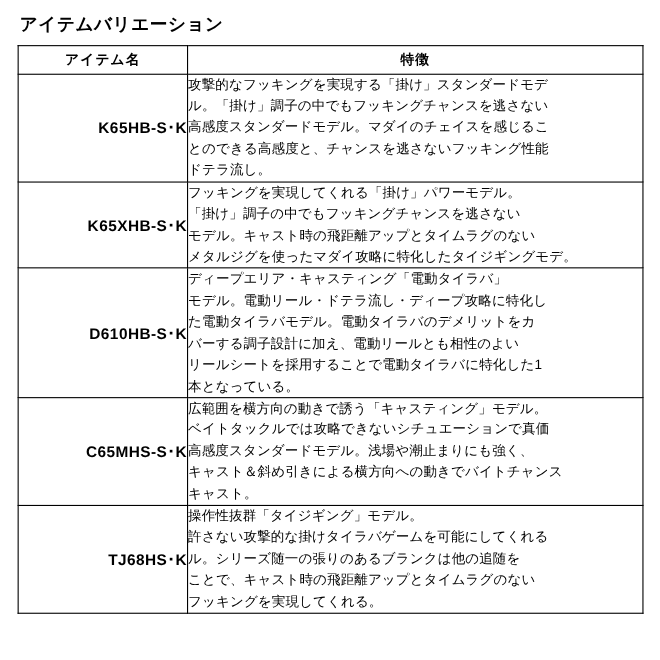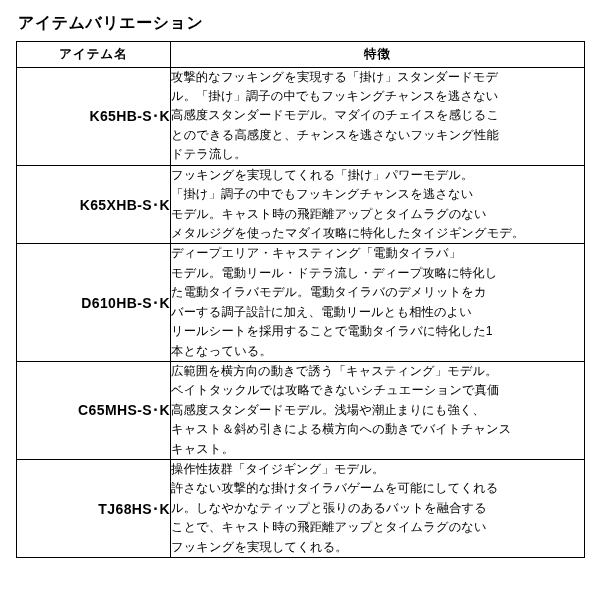--- a/index.html
+++ b/index.html
@@ -133,21 +133,21 @@
           <span class="line">キャスト＆斜め引きによる横方向への動きでバイトチャンス</span>
           <span class="line">キャスト。</span>
         </td>
       </tr>
 
       <tr>
         <td class="item-name">TJ68HS･K</td>
         <td class="item-feature">
           <span class="line">操作性抜群「タイジギング」モデル。</span>
           <span class="line">許さない攻撃的な掛けタイラバゲームを可能にしてくれる</span>
-          <span class="line">ル。しなやかなティップと張りのあるバットを融合する</span>
+          <span class="line">ル。シリーズ随一の張りのあるブランクは他の追随を</span>
           <span class="line">ことで、キャスト時の飛距離アップとタイムラグのない</span>
           <span class="line">フッキングを実現してくれる。</span>
         </td>
       </tr>
 
     </tbody>
   </table>
 </div>
 
 </body></html>

